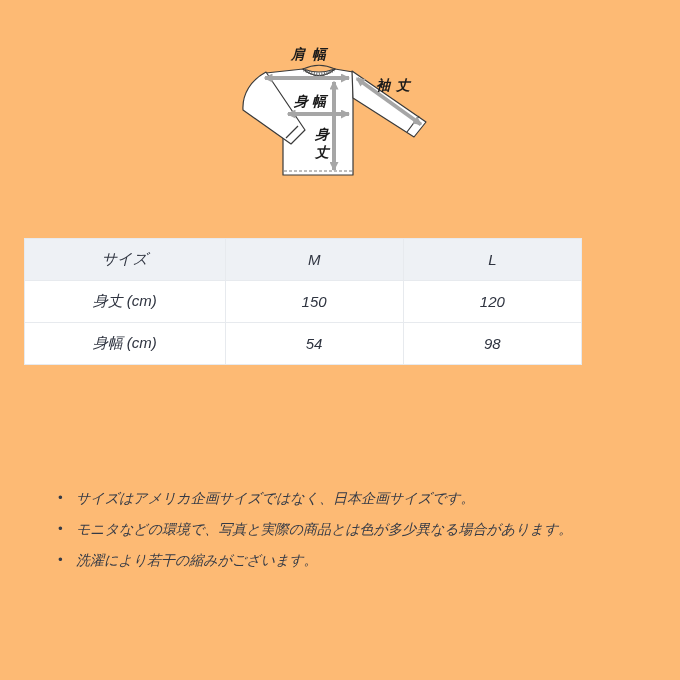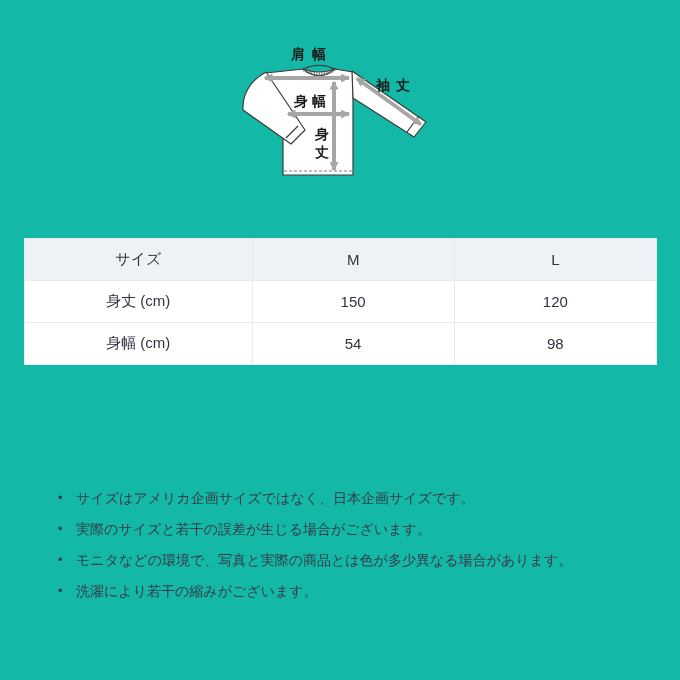--- a/index.html
+++ b/index.html
@@ -1,23 +1,24 @@
 <!DOCTYPE html>
 <html><head>
 <meta charset="utf-8">
 <style>
   html, body { margin: 0; padding: 0; background: #ffffff; }
   .page {
     position: relative;
     width: 680px;
     height: 680px;
-    background: #14b8a6;
+    background: #fdba74;
     font-family: "Liberation Sans", "DejaVu Sans", sans-serif;
     color: #2f3440;
     overflow: hidden;
+    font-style: italic;
   }
 
   
   .diagram {
     position: absolute;
     left: 218px;
     top: 15px;
     width: 250px;
     height: 200px;
   }
@@ -26,21 +27,21 @@
     font-size: 14px;
     font-weight: bold;
     fill: #1b1b1b;
   }
 
   
   .size-table {
     position: absolute;
     left: 24px;
     top: 238px;
-    width: 633px;
+    width: 558px;
     border-collapse: collapse;
     table-layout: fixed;
     font-size: 15px;
   }
   .size-table th, .size-table td {
     border: 1px solid #e7eaee;
     height: 41px;
     text-align: center;
     vertical-align: middle;
     padding: 0;
@@ -152,18 +153,17 @@
       <tr>
         <td>身幅 (cm)</td>
         <td>54</td>
         <td>98</td>
       </tr>
     </tbody>
   </table>
 
   <ul class="notes">
     <li>サイズはアメリカ企画サイズではなく、日本企画サイズです。</li>
-    <li>実際のサイズと若干の誤差が生じる場合がございます。</li>
     <li>モニタなどの環境で、写真と実際の商品とは色が多少異なる場合があります。</li>
     <li>洗濯により若干の縮みがございます。</li>
   </ul>
 
 </div>
 
 </body></html>

